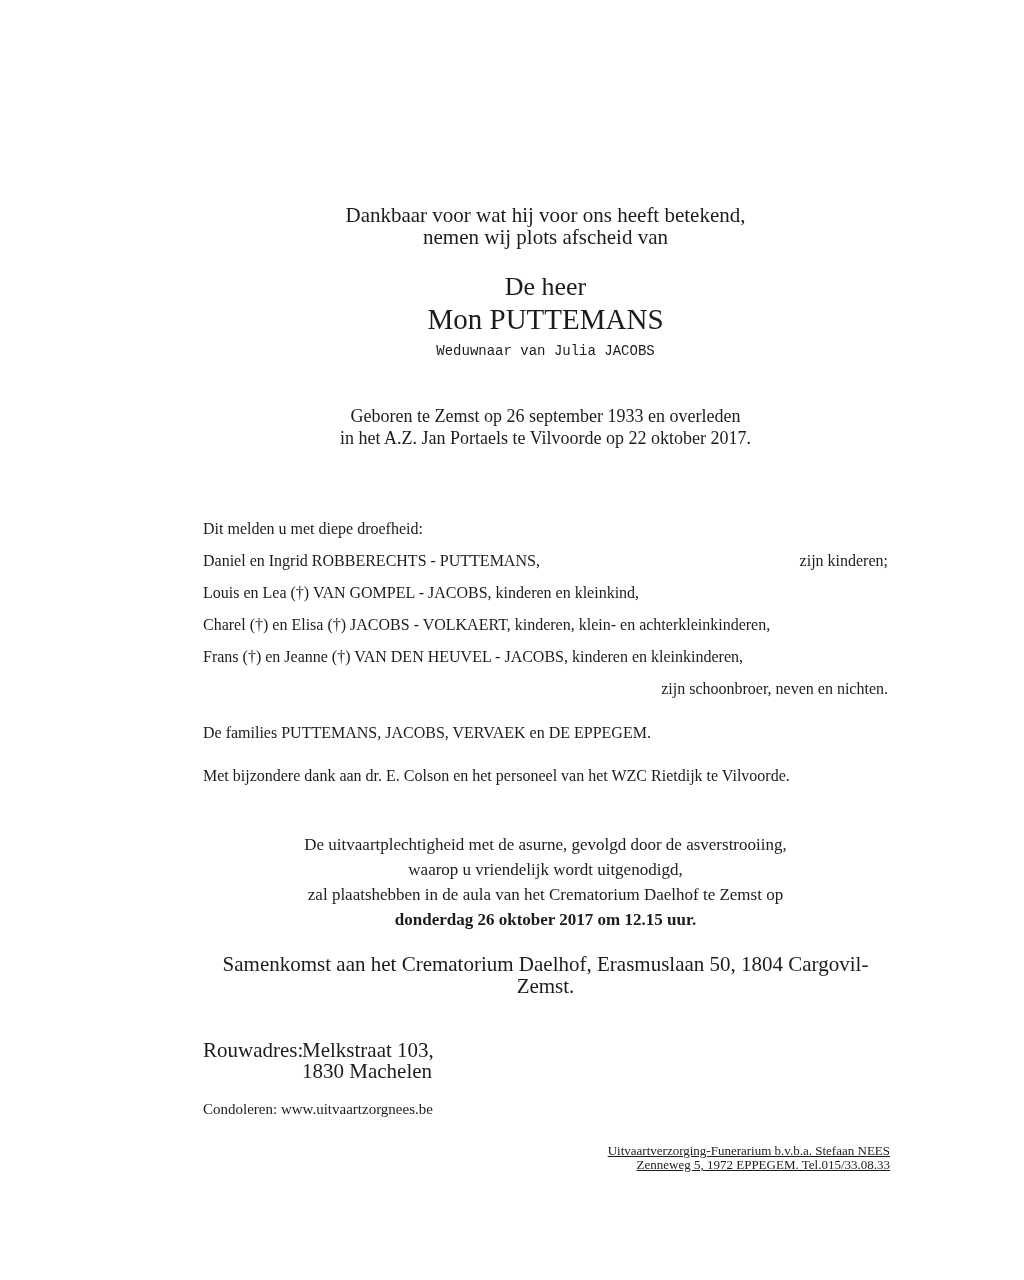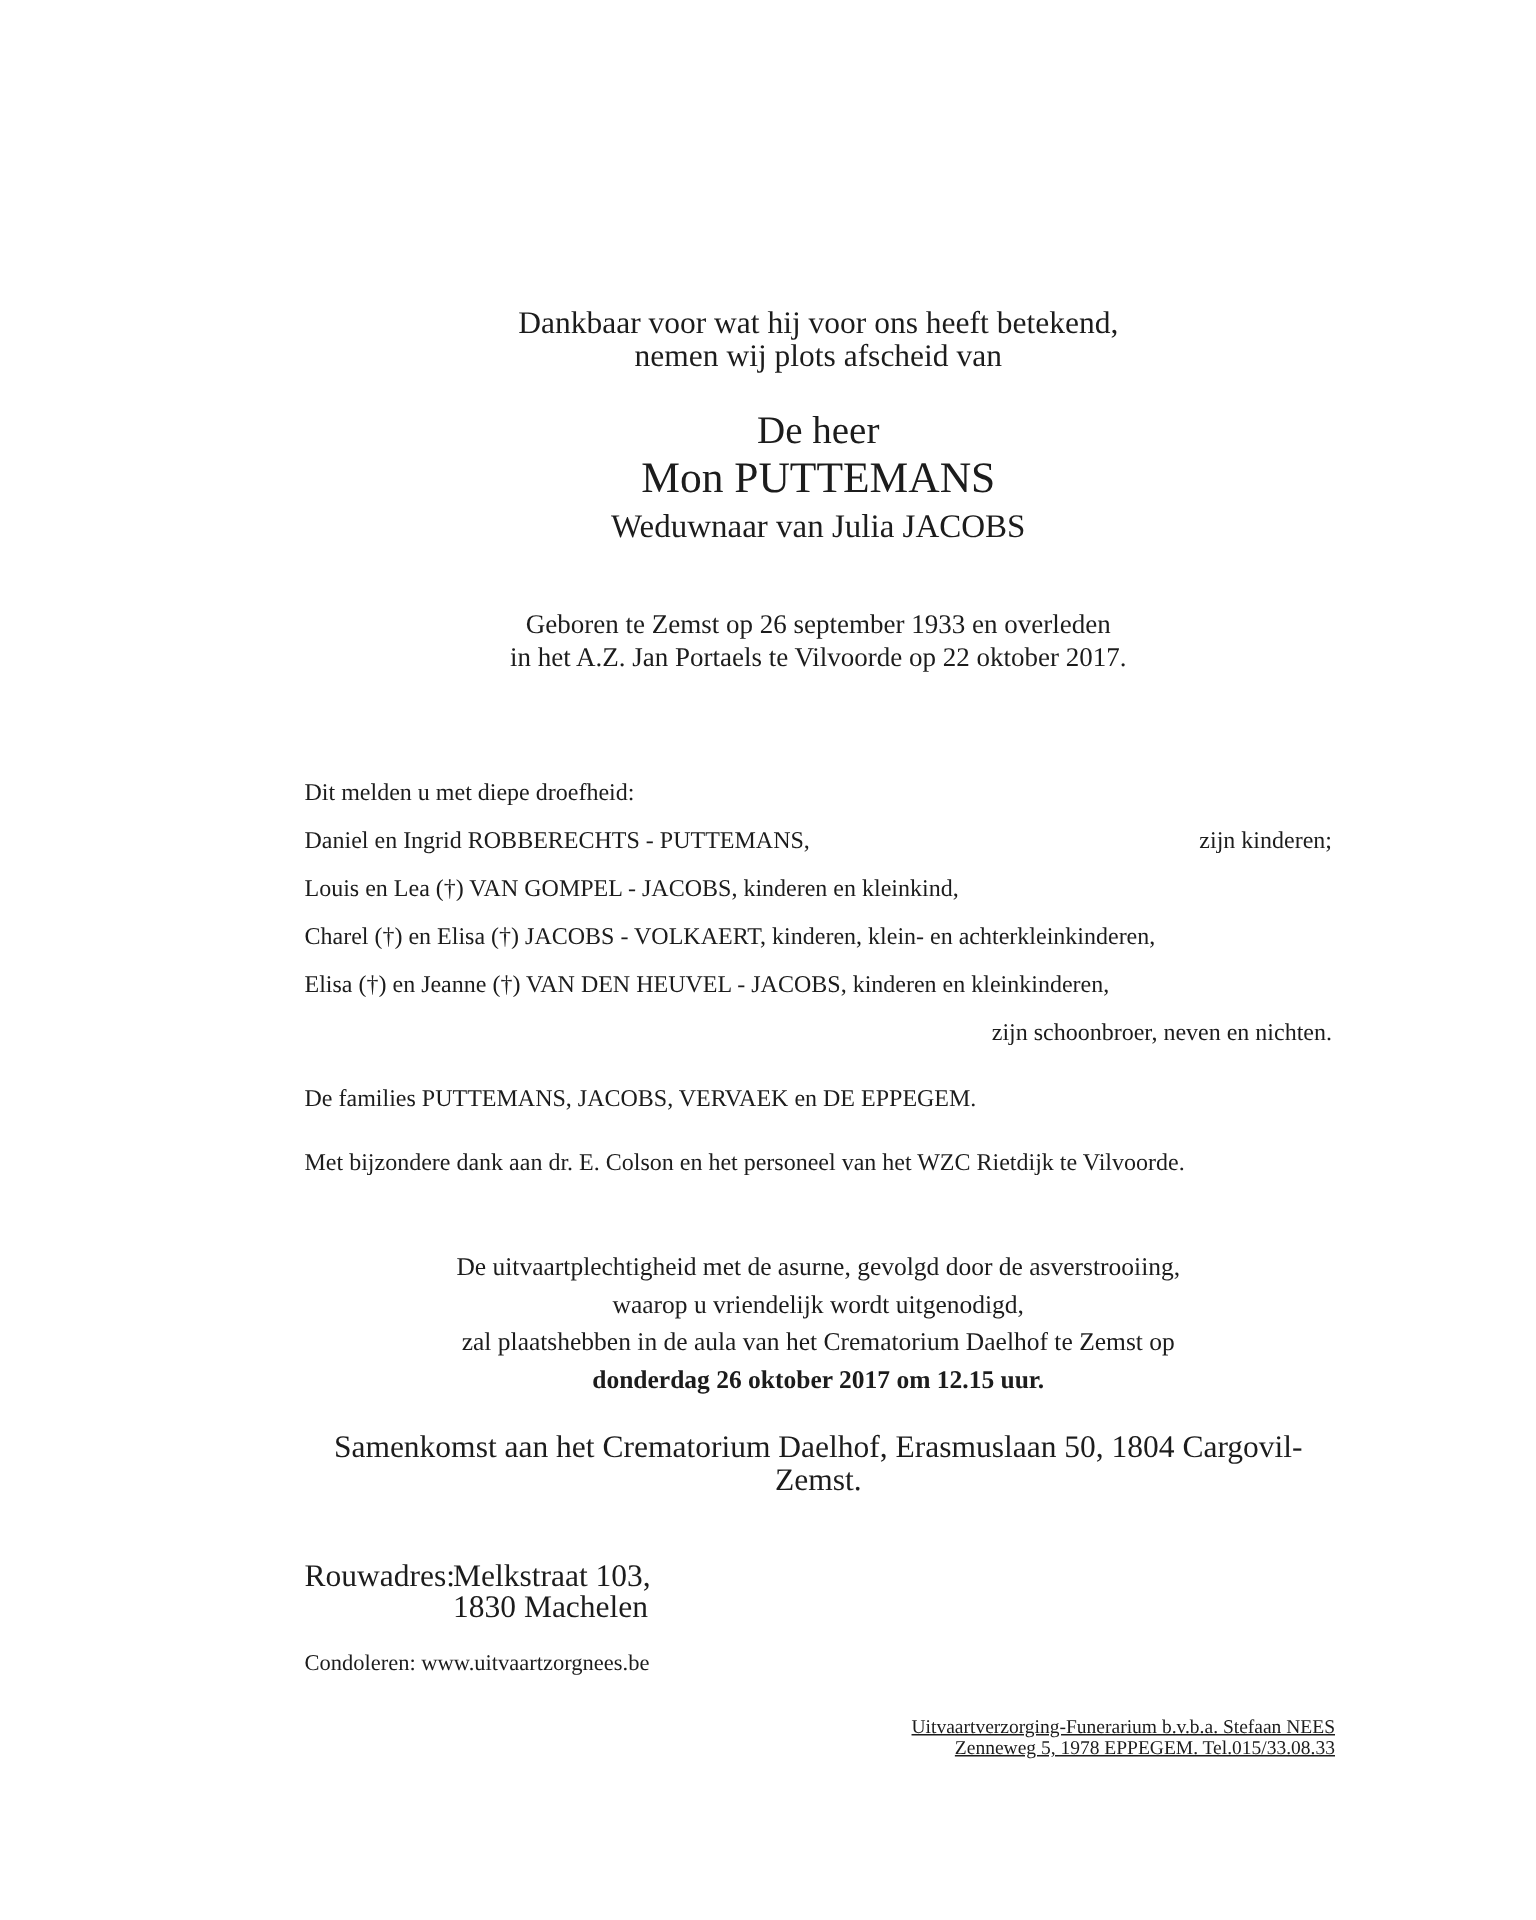--- a/index.html
+++ b/index.html
@@ -29,22 +29,23 @@
   .salutation {
     margin-top: 23px;
     font-size: 26px;
     line-height: 32px;
   }
   .deceased-name {
     font-size: 29px;
     line-height: 32px;
   }
   .relation {
-    font-size: 22px;
+    font-size: 14px;
     line-height: 32px;
+    font-family: Liberation Mono, monospace;
   }
   .life-dates {
     margin-top: 38px;
     font-size: 18px;
     line-height: 22px;
   }
   .family {
     margin-top: 64px;
     font-size: 16px;
     line-height: 32px;
@@ -119,21 +120,21 @@
     </div>
     <div class="fam-row">
       <span>Louis en Lea (†) VAN GOMPEL - JACOBS, kinderen en kleinkind,</span>
       <span></span>
     </div>
     <div class="fam-row">
       <span>Charel (†) en Elisa (†) JACOBS - VOLKAERT, kinderen, klein- en achterkleinkinderen,</span>
       <span></span>
     </div>
     <div class="fam-row">
-      <span>Elisa (†) en Jeanne (†) VAN DEN HEUVEL - JACOBS, kinderen en kleinkinderen,</span>
+      <span>Frans (†) en Jeanne (†) VAN DEN HEUVEL - JACOBS, kinderen en kleinkinderen,</span>
       <span></span>
     </div>
 
     <div class="right-line">zijn schoonbroer, neven en nichten.</div>
 
     <div class="families-line">De families PUTTEMANS, JACOBS, VERVAEK en DE EPPEGEM.</div>
     <div class="thanks-line">Met bijzondere dank aan dr. E. Colson en het personeel van het WZC Rietdijk te Vilvoorde.</div>
   </div>
 
   <div class="ceremony">
@@ -155,14 +156,14 @@
 
   <div class="condoleren">
     <span>Condoleren: </span>
     <span>www.uitvaartzorgnees.be</span>
   </div>
 
 </div>
 
 <div class="footer">
   <div>Uitvaartverzorging-Funerarium b.v.b.a. Stefaan NEES</div>
-  <div>Zenneweg 5, 1978 EPPEGEM. Tel.015/33.08.33</div>
+  <div>Zenneweg 5, 1972 EPPEGEM. Tel.015/33.08.33</div>
 </div>
 
 </body></html>

